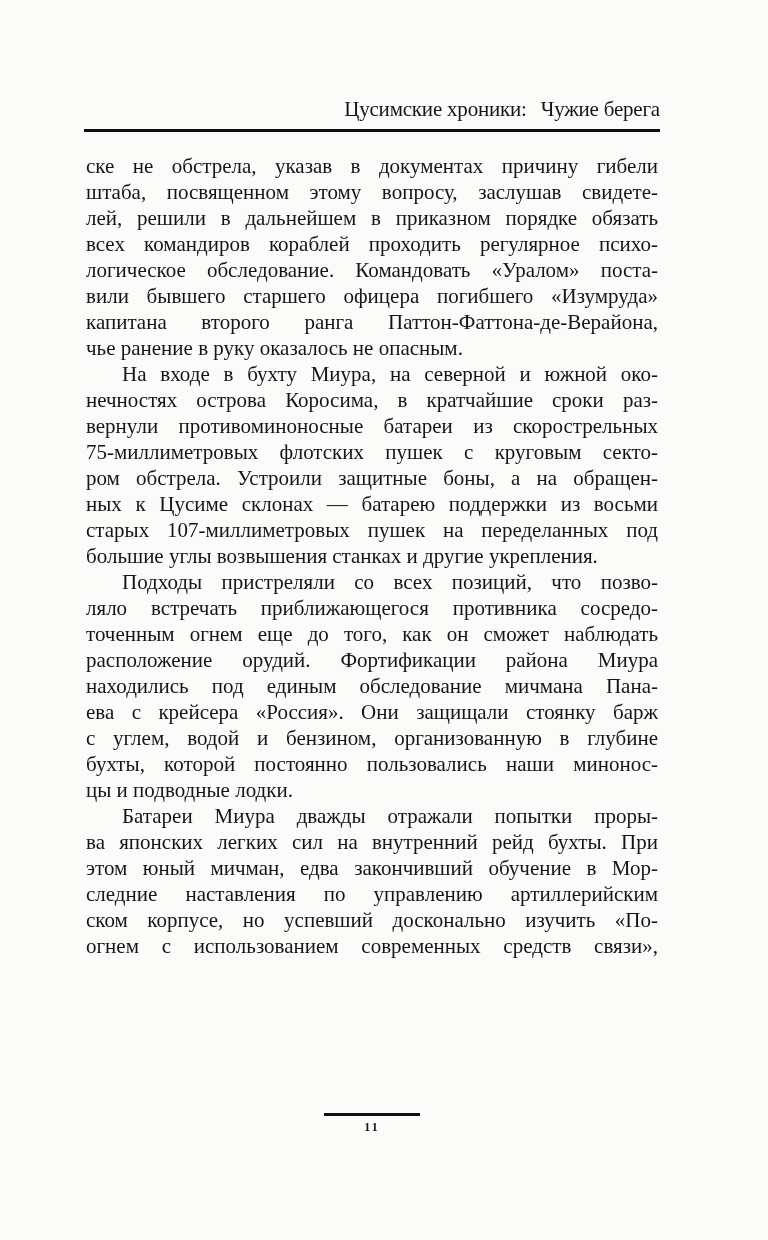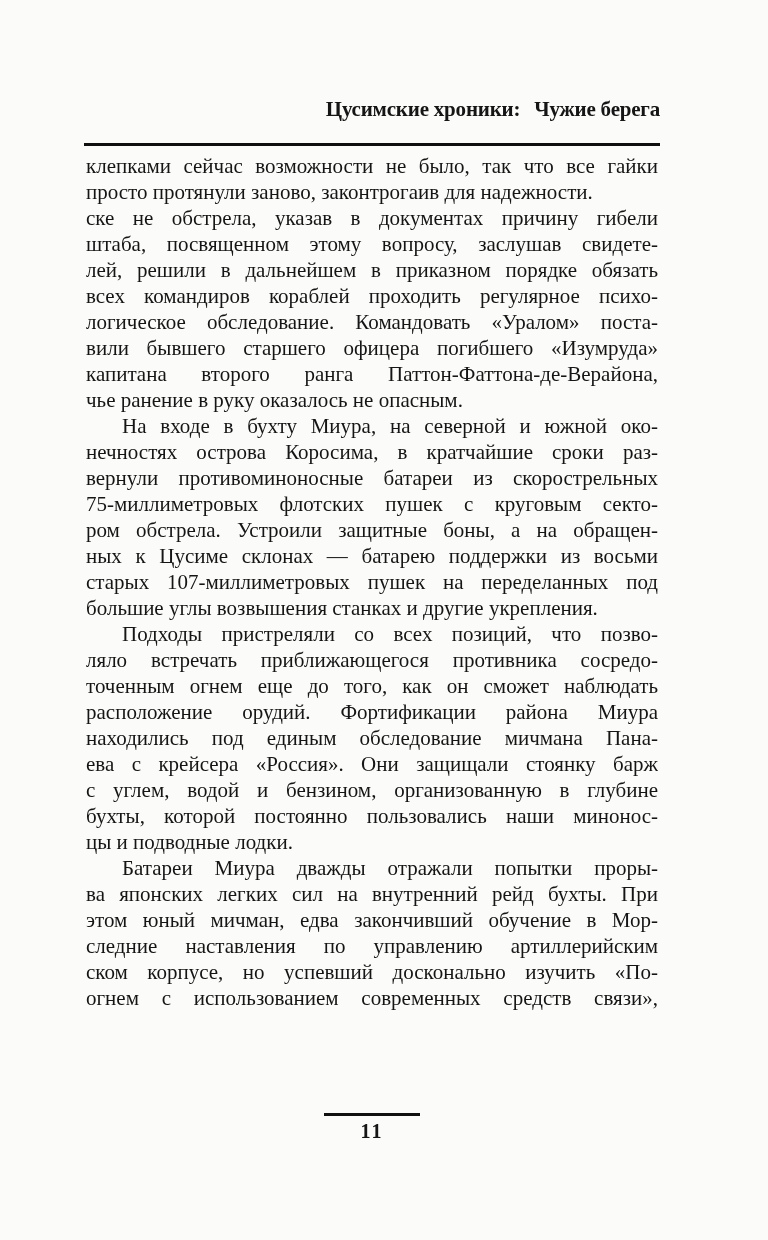--- a/index.html
+++ b/index.html
@@ -15,23 +15,23 @@
     color: #151515;
     font-family: "Liberation Serif", "DejaVu Serif", serif;
     overflow: hidden;
   }
   .running-header {
     position: absolute;
     left: 84px;
     top: 98px;
     width: 576px;
     border-bottom: 3px solid #0f0f0f;
-    padding-bottom: 23px;
+    padding-bottom: 9px;
     text-align: right;
-    font-weight: bold;
+    font-weight: normal;
     font-size: 21px;
     line-height: 22px;
     letter-spacing: -0.2px;
     white-space: nowrap;
   }
   .running-header .series {
     margin-right: 14px;
   }
   .body-text {
     position: absolute;
@@ -62,38 +62,34 @@
   .footer-rule {
     width: 96px;
     height: 3px;
     background: #101010;
     margin: 0 auto;
   }
   .page-number {
     margin-top: 4px;
     text-align: center;
     font-weight: bold;
-    font-size: 20px;
+    font-size: 12px;
     letter-spacing: 2px;
   }
 </style>
 </head>
 <body>
 
 <div class="page">
 
   <div class="running-header">
     <span class="series">Цусимские хроники:</span><span>Чужие берега</span>
   </div>
 
   <div class="body-text">
-      <div>
-        <div class="line">клепками сейчас возможности не было, так что все гайки</div>
-        <div class="line para-end">просто протянули заново, законтрогаив для надежности.</div>
-      </div>
       <div>
         <div class="line">ске не обстрела, указав в документах причину гибели</div>
         <div class="line">штаба, посвященном этому вопросу, заслушав свидете-</div>
         <div class="line">лей, решили в дальнейшем в приказном порядке обязать</div>
         <div class="line">всех командиров кораблей проходить регулярное психо-</div>
         <div class="line">логическое обследование. Командовать «Уралом» поста-</div>
         <div class="line">вили бывшего старшего офицера погибшего «Изумруда»</div>
         <div class="line">капитана второго ранга Паттон-Фаттона-де-Верайона,</div>
         <div class="line para-end">чье ранение в руку оказалось не опасным.</div>
       </div>

